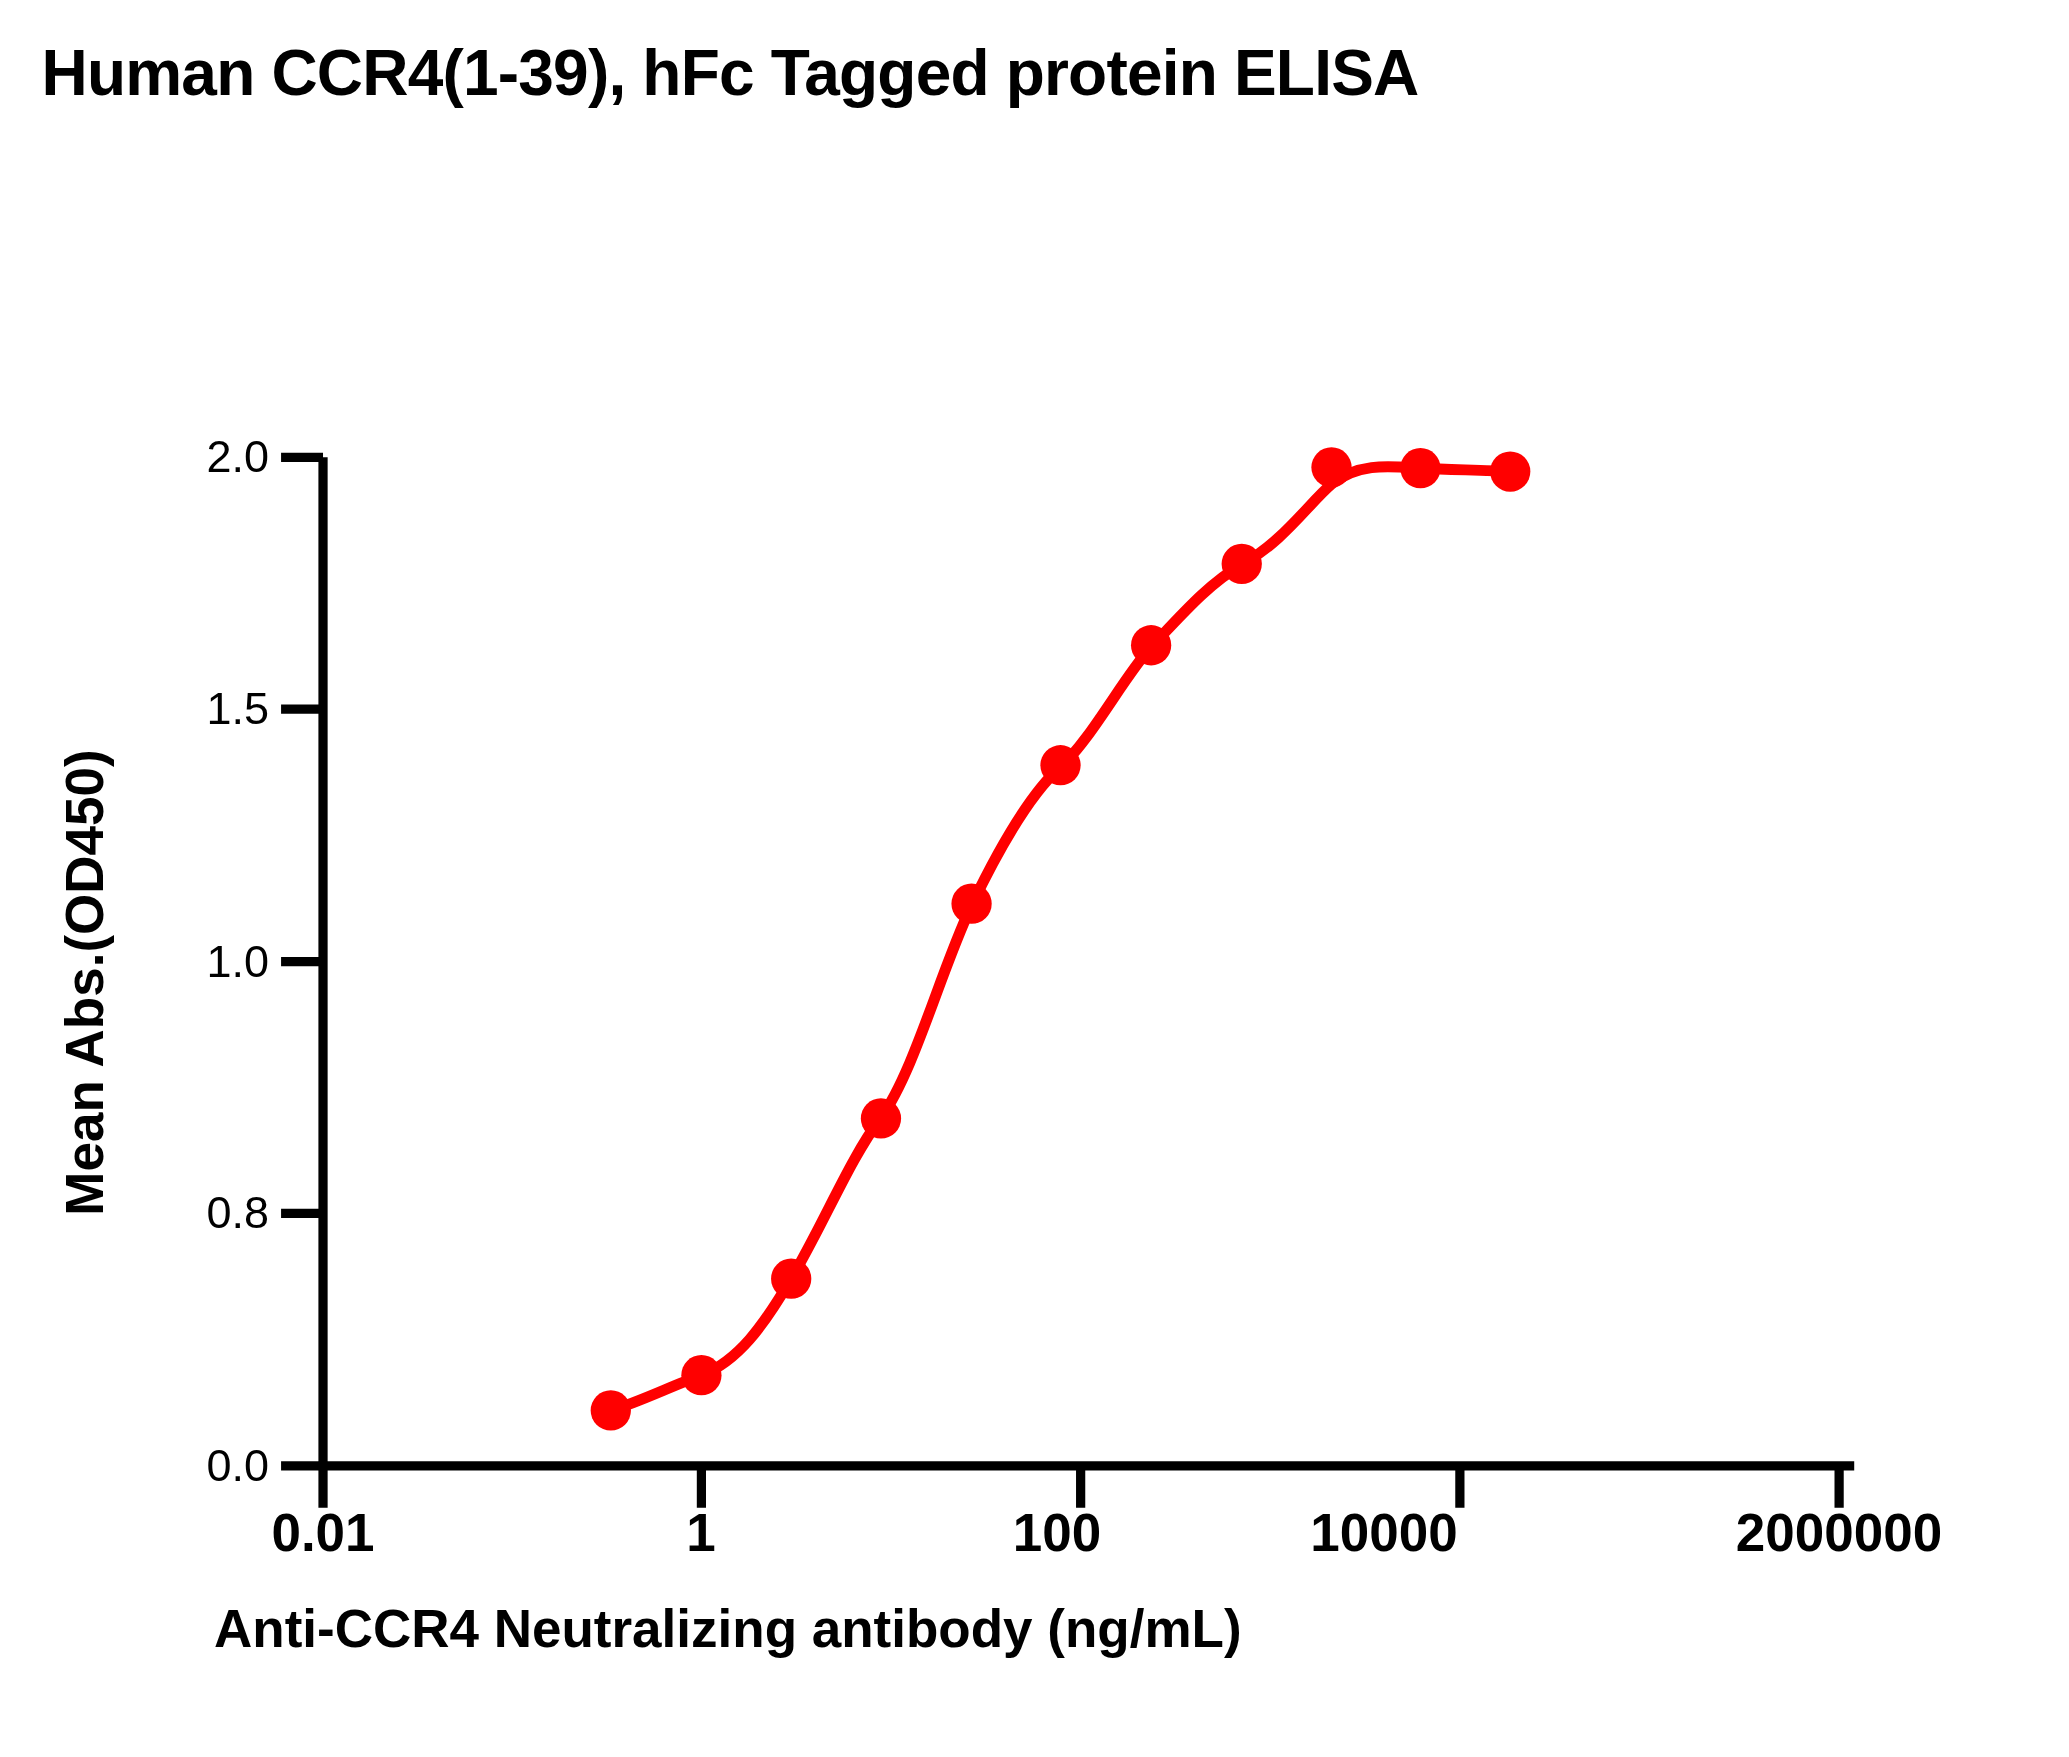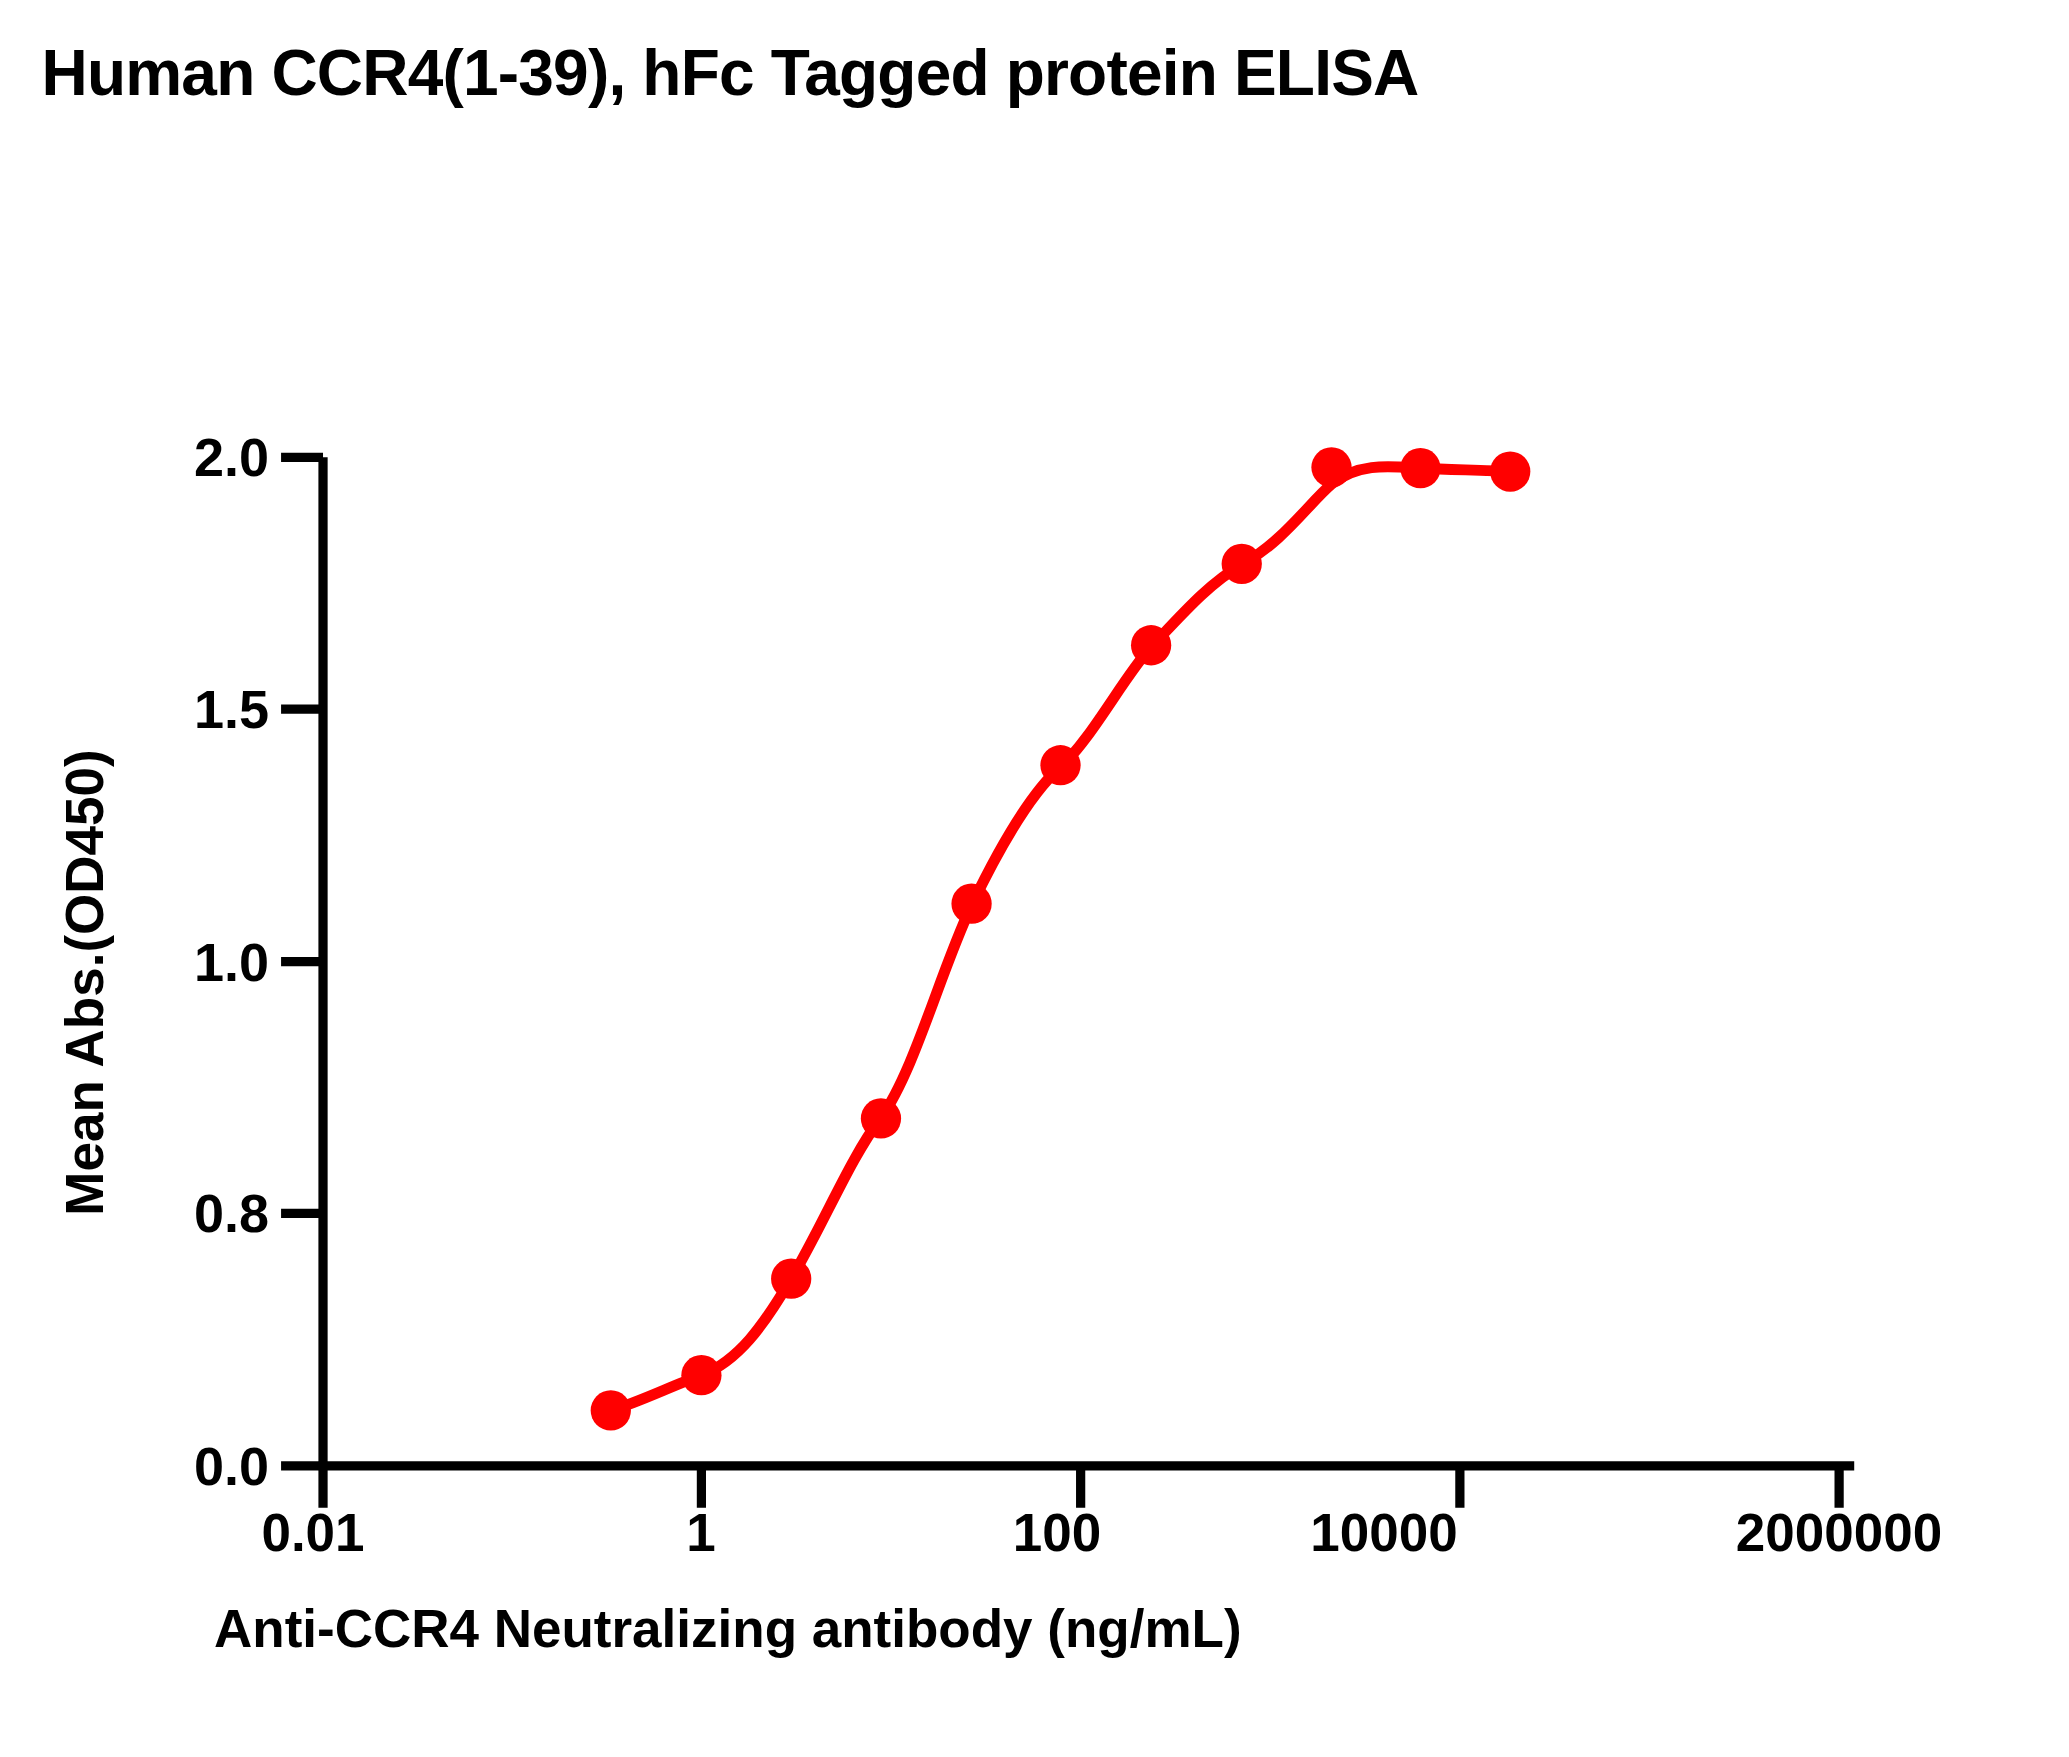--- a/index.html
+++ b/index.html
@@ -66,22 +66,22 @@
     width: 1426px;
     font-size: 53px;
     font-weight: bold;
     white-space: nowrap;
   }
 
   
   .ytick-label {
     position: absolute;
     right: 0;
-    font-size: 54px;
-    font-weight: bold;
+    font-size: 45px;
+    font-weight: normal;
     text-align: left;
     white-space: nowrap;
     transform: translateY(-50%);
   }
   .ytick-holder {
     position: absolute;
     left: 0;
     width: 269px;
     top: 0;
     height: 0;
@@ -125,21 +125,21 @@
   <div class="ytick-holder" style="top:962px">
     <span class="ytick-label">1.0</span>
   </div>
   <div class="ytick-holder" style="top:709px">
     <span class="ytick-label">1.5</span>
   </div>
   <div class="ytick-holder" style="top:457px">
     <span class="ytick-label">2.0</span>
   </div>
 
-  <div class="xtick-label" style="left:313px">0.01</div>
+  <div class="xtick-label" style="left:323px">0.01</div>
   <div class="xtick-label" style="left:701px">1</div>
   <div class="xtick-label" style="left:1057px">100</div>
   <div class="xtick-label" style="left:1384px">10000</div>
   <div class="xtick-label" style="left:1839px">2000000</div>
 
   <svg class="plot" viewBox="0 0 2466 2094">
 
     <line x1="385" y1="545" x2="385" y2="1747" stroke="#000000" stroke-width="11"></line>
     <line x1="380" y1="1747" x2="2210" y2="1747" stroke="#000000" stroke-width="11"></line>
 

